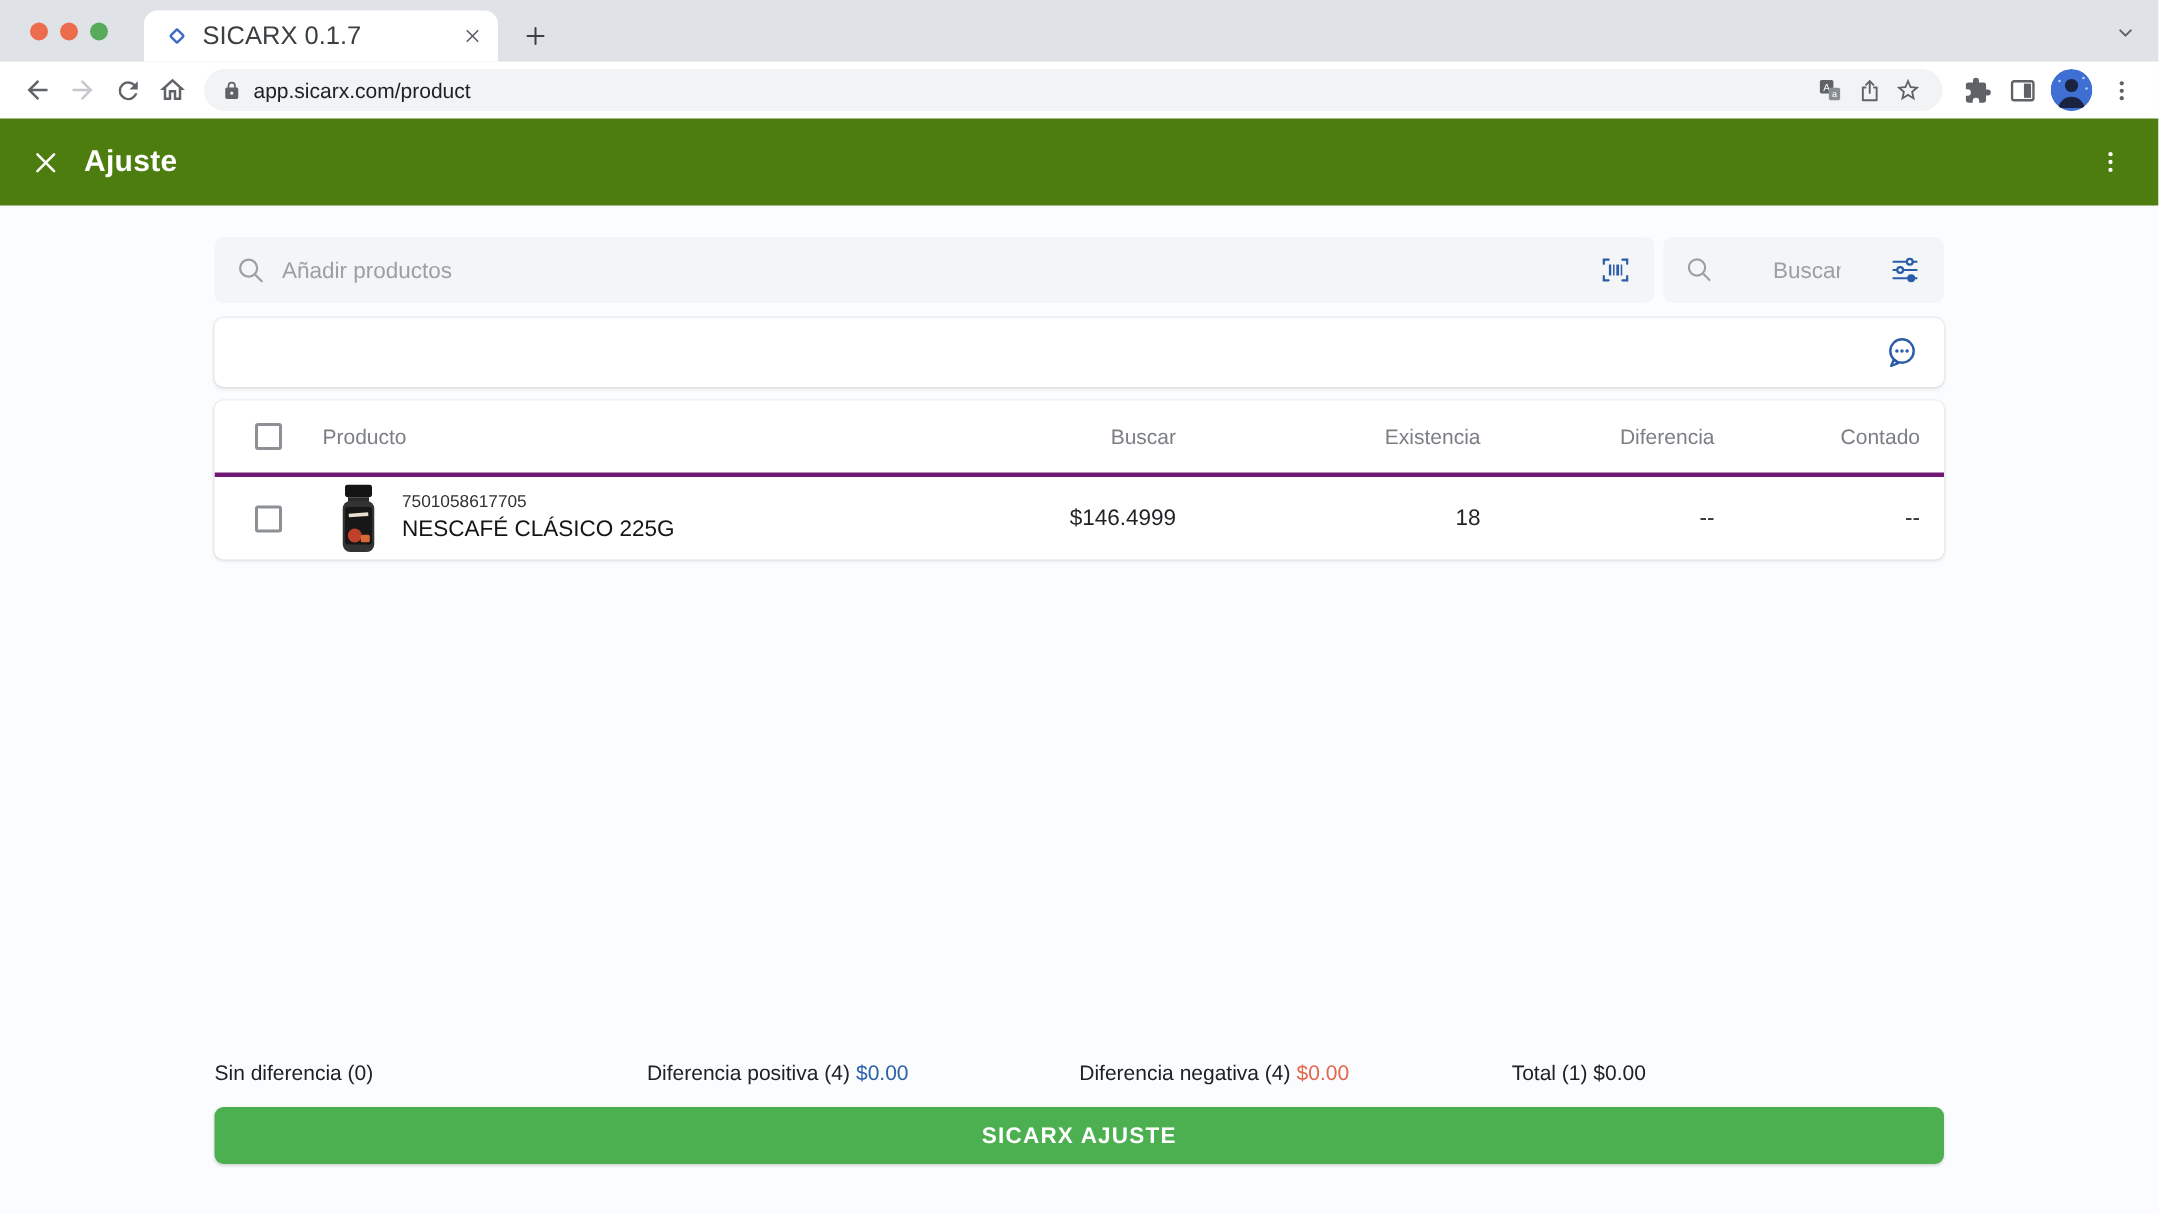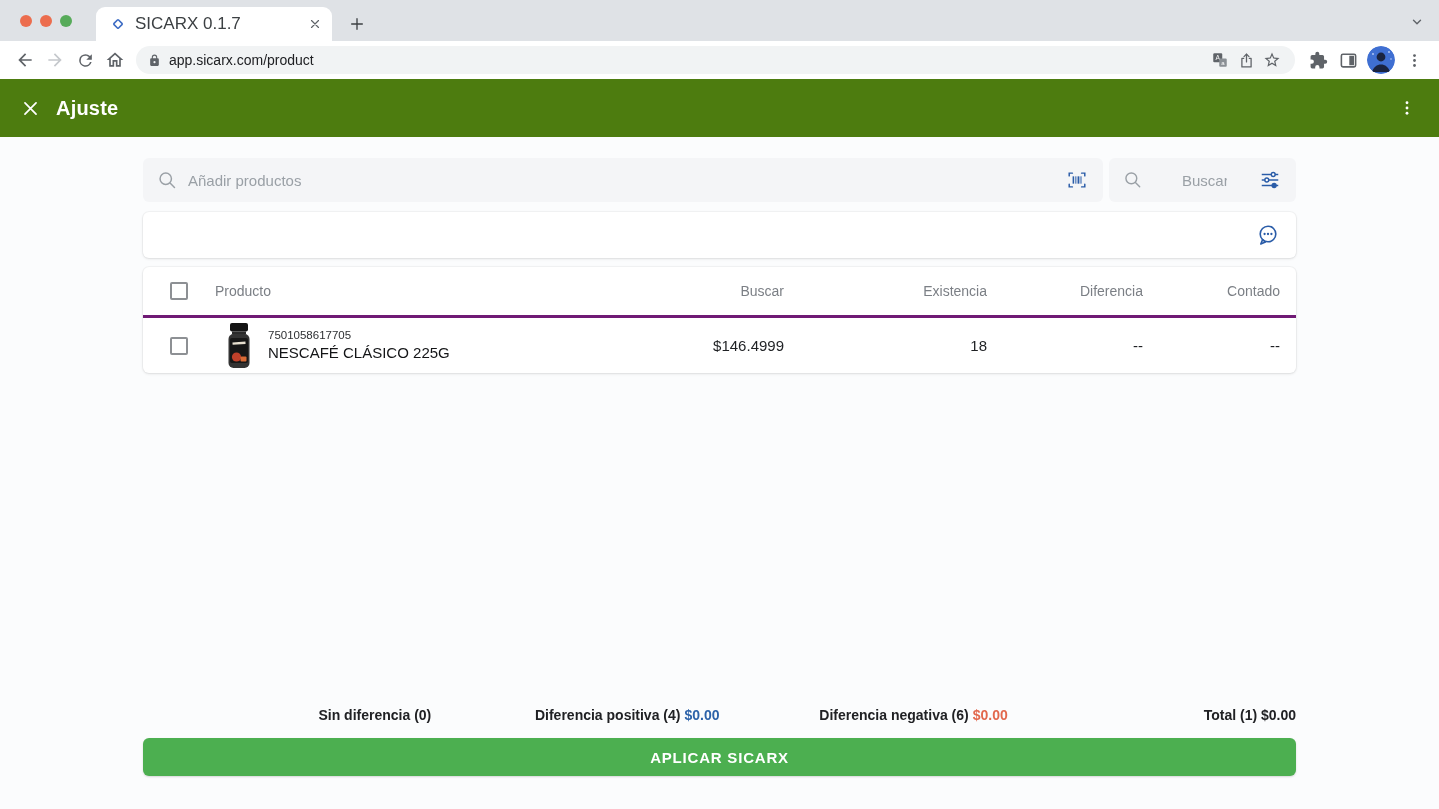--- a/index.html
+++ b/index.html
@@ -60,21 +60,21 @@
   .col-price { width:140px; } .col-stock { width:203px; } .col-diff { width:156px; } .col-counted { width:137px; padding-right:0; }
   .thead > .col-counted, .trow > .col-counted { margin-right:16px; }
   .th { color:#7b7f85; font-size:14px; }
   .td { color:#1f2124; font-size:15px; }
   .thumb { width:24px; height:46px; margin-left:12px; flex:0 0 auto; }
   .pinfo { margin-left:17px; min-width:0; }
   .pbarcode { font-size:11.5px; color:#2e3033; line-height:15px; }
   .pname { font-size:15px; color:#141517; line-height:20px; }
 
   .summary { display:flex; margin-top:334px; }
-  .summary > div { flex:1; text-align:right; font-size:14px; color:#202124;font-weight:bold; }
+  .summary > div { flex:1; text-align:left; font-size:14px; color:#202124; }
   .val-pos { color:#2c62a9; margin-left:4px; }
   .val-neg { color:#e2674c; margin-left:4px; }
 
   .apply-btn { display:block; width:1153px; margin-top:15px; height:38px; background:#4caf50; border:none;
                border-radius:6px; color:#ffffff; font-family:"Liberation Sans", sans-serif;
                font-size:15px; font-weight:bold; letter-spacing:0.8px; cursor:pointer;
                box-shadow:0 1px 2px rgba(0,0,0,0.15); }
 </style>
 </head>
 <body>
@@ -312,21 +312,21 @@
   </div>
 
   <div class="summary">
     <div>
       <span>Sin diferencia (0)</span>
     </div>
     <div>
       <span>Diferencia positiva (4)</span><span class="val-pos">$0.00</span>
     </div>
     <div>
-      <span>Diferencia negativa (6)</span><span class="val-neg">$0.00</span>
+      <span>Diferencia negativa (4)</span><span class="val-neg">$0.00</span>
     </div>
     <div>
       <span>Total (1) $0.00</span>
     </div>
   </div>
 
-  <button class="apply-btn">APLICAR SICARX</button>
+  <button class="apply-btn">SICARX AJUSTE</button>
 </div>
 
 </body></html>

